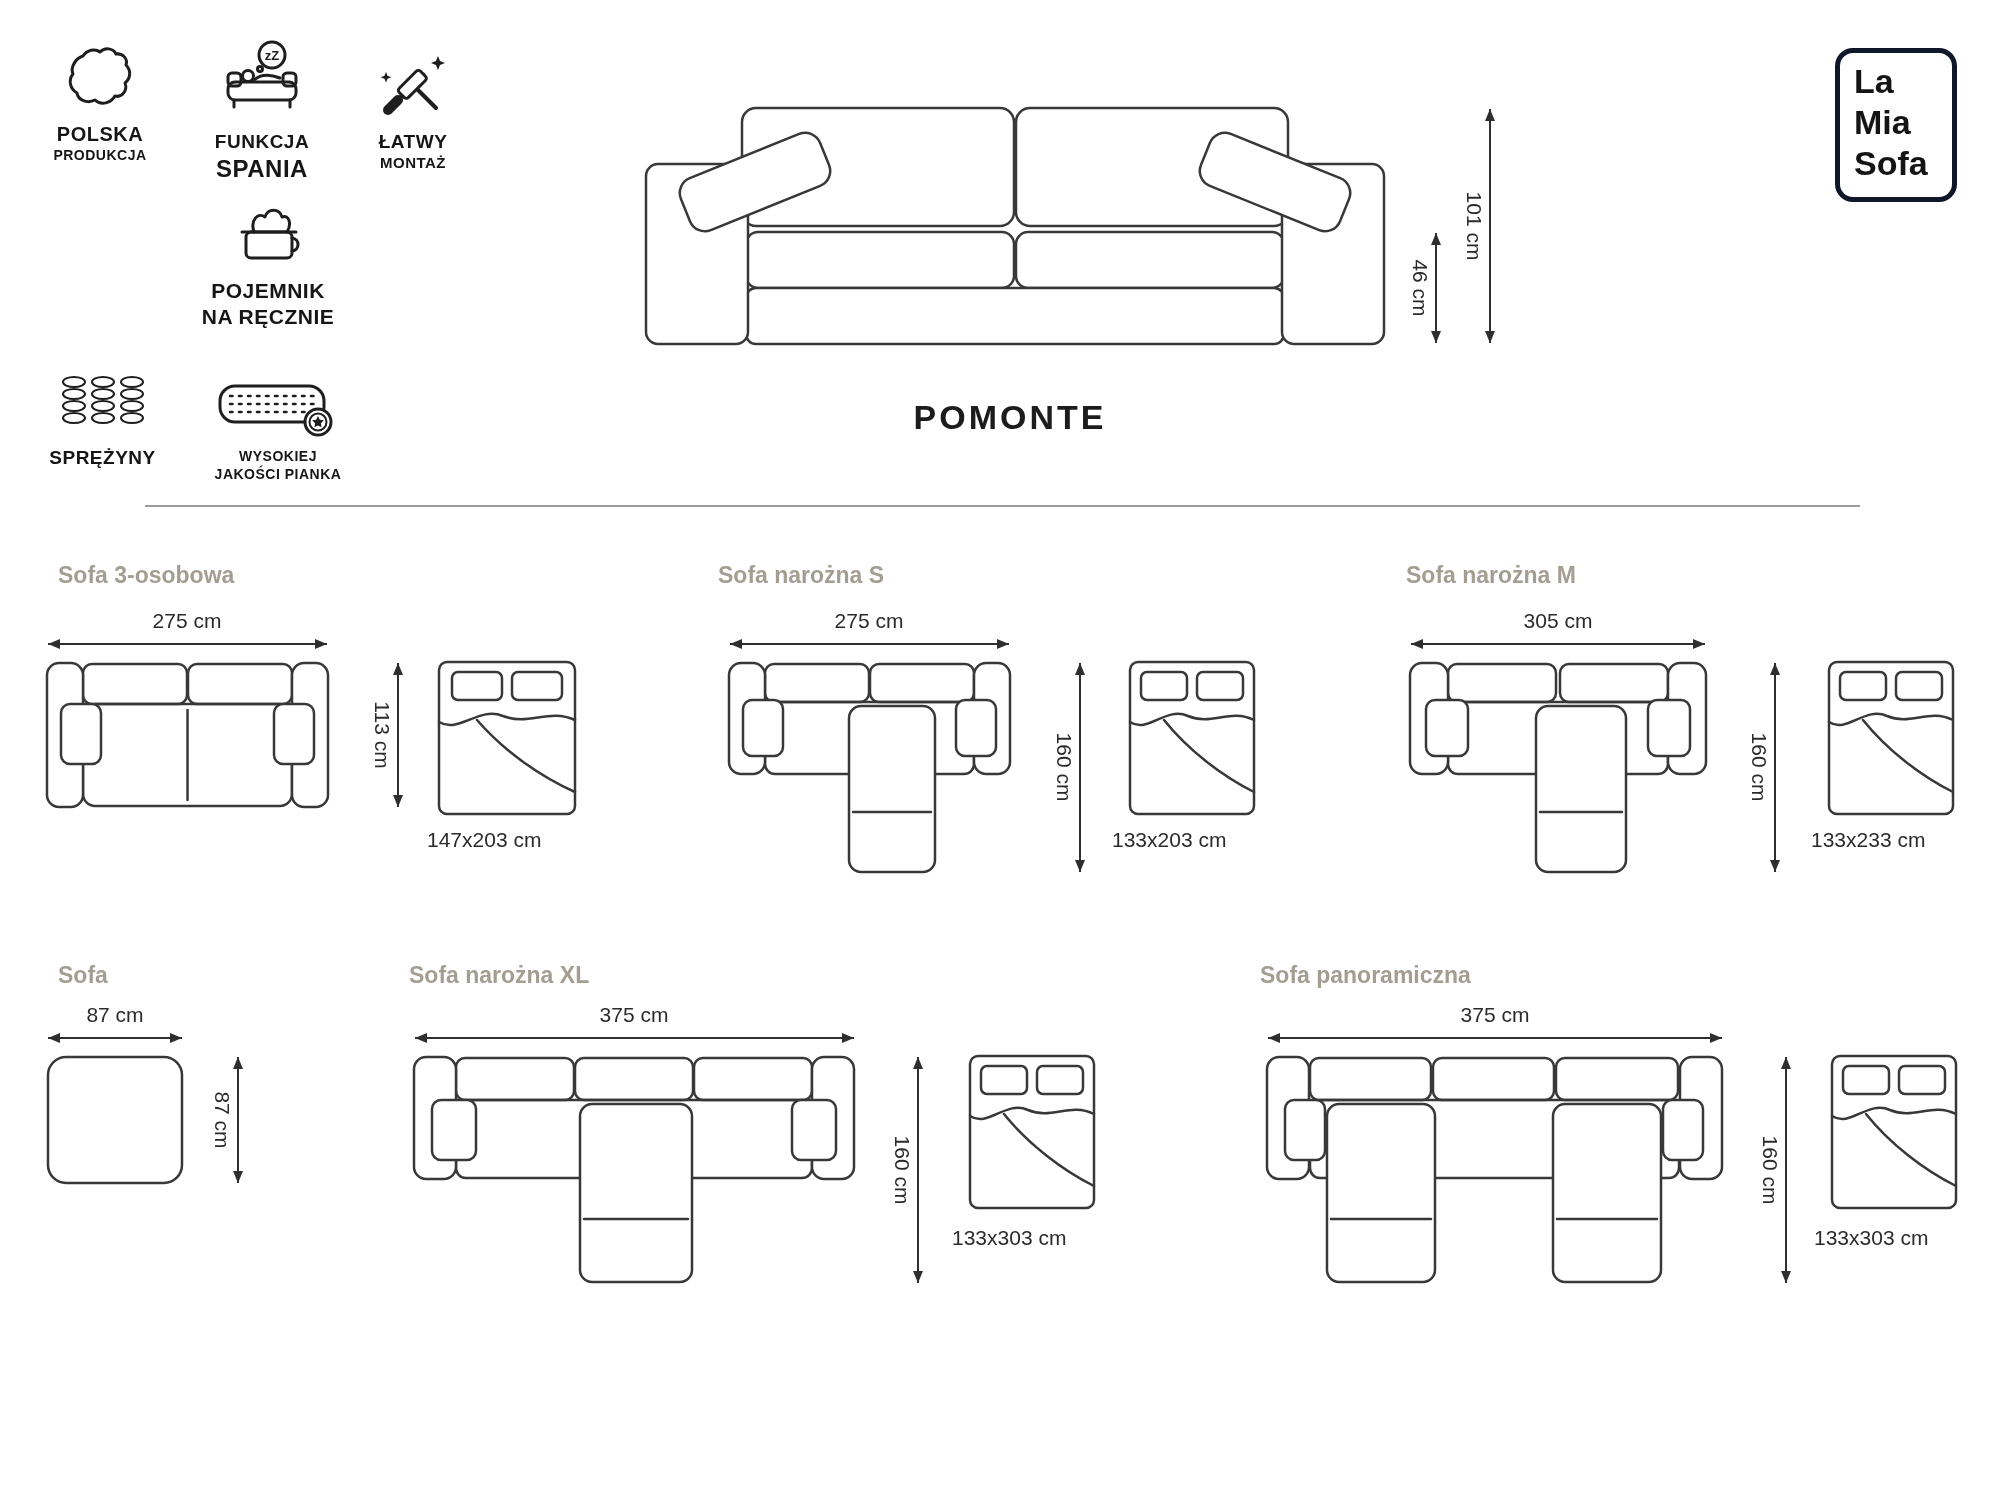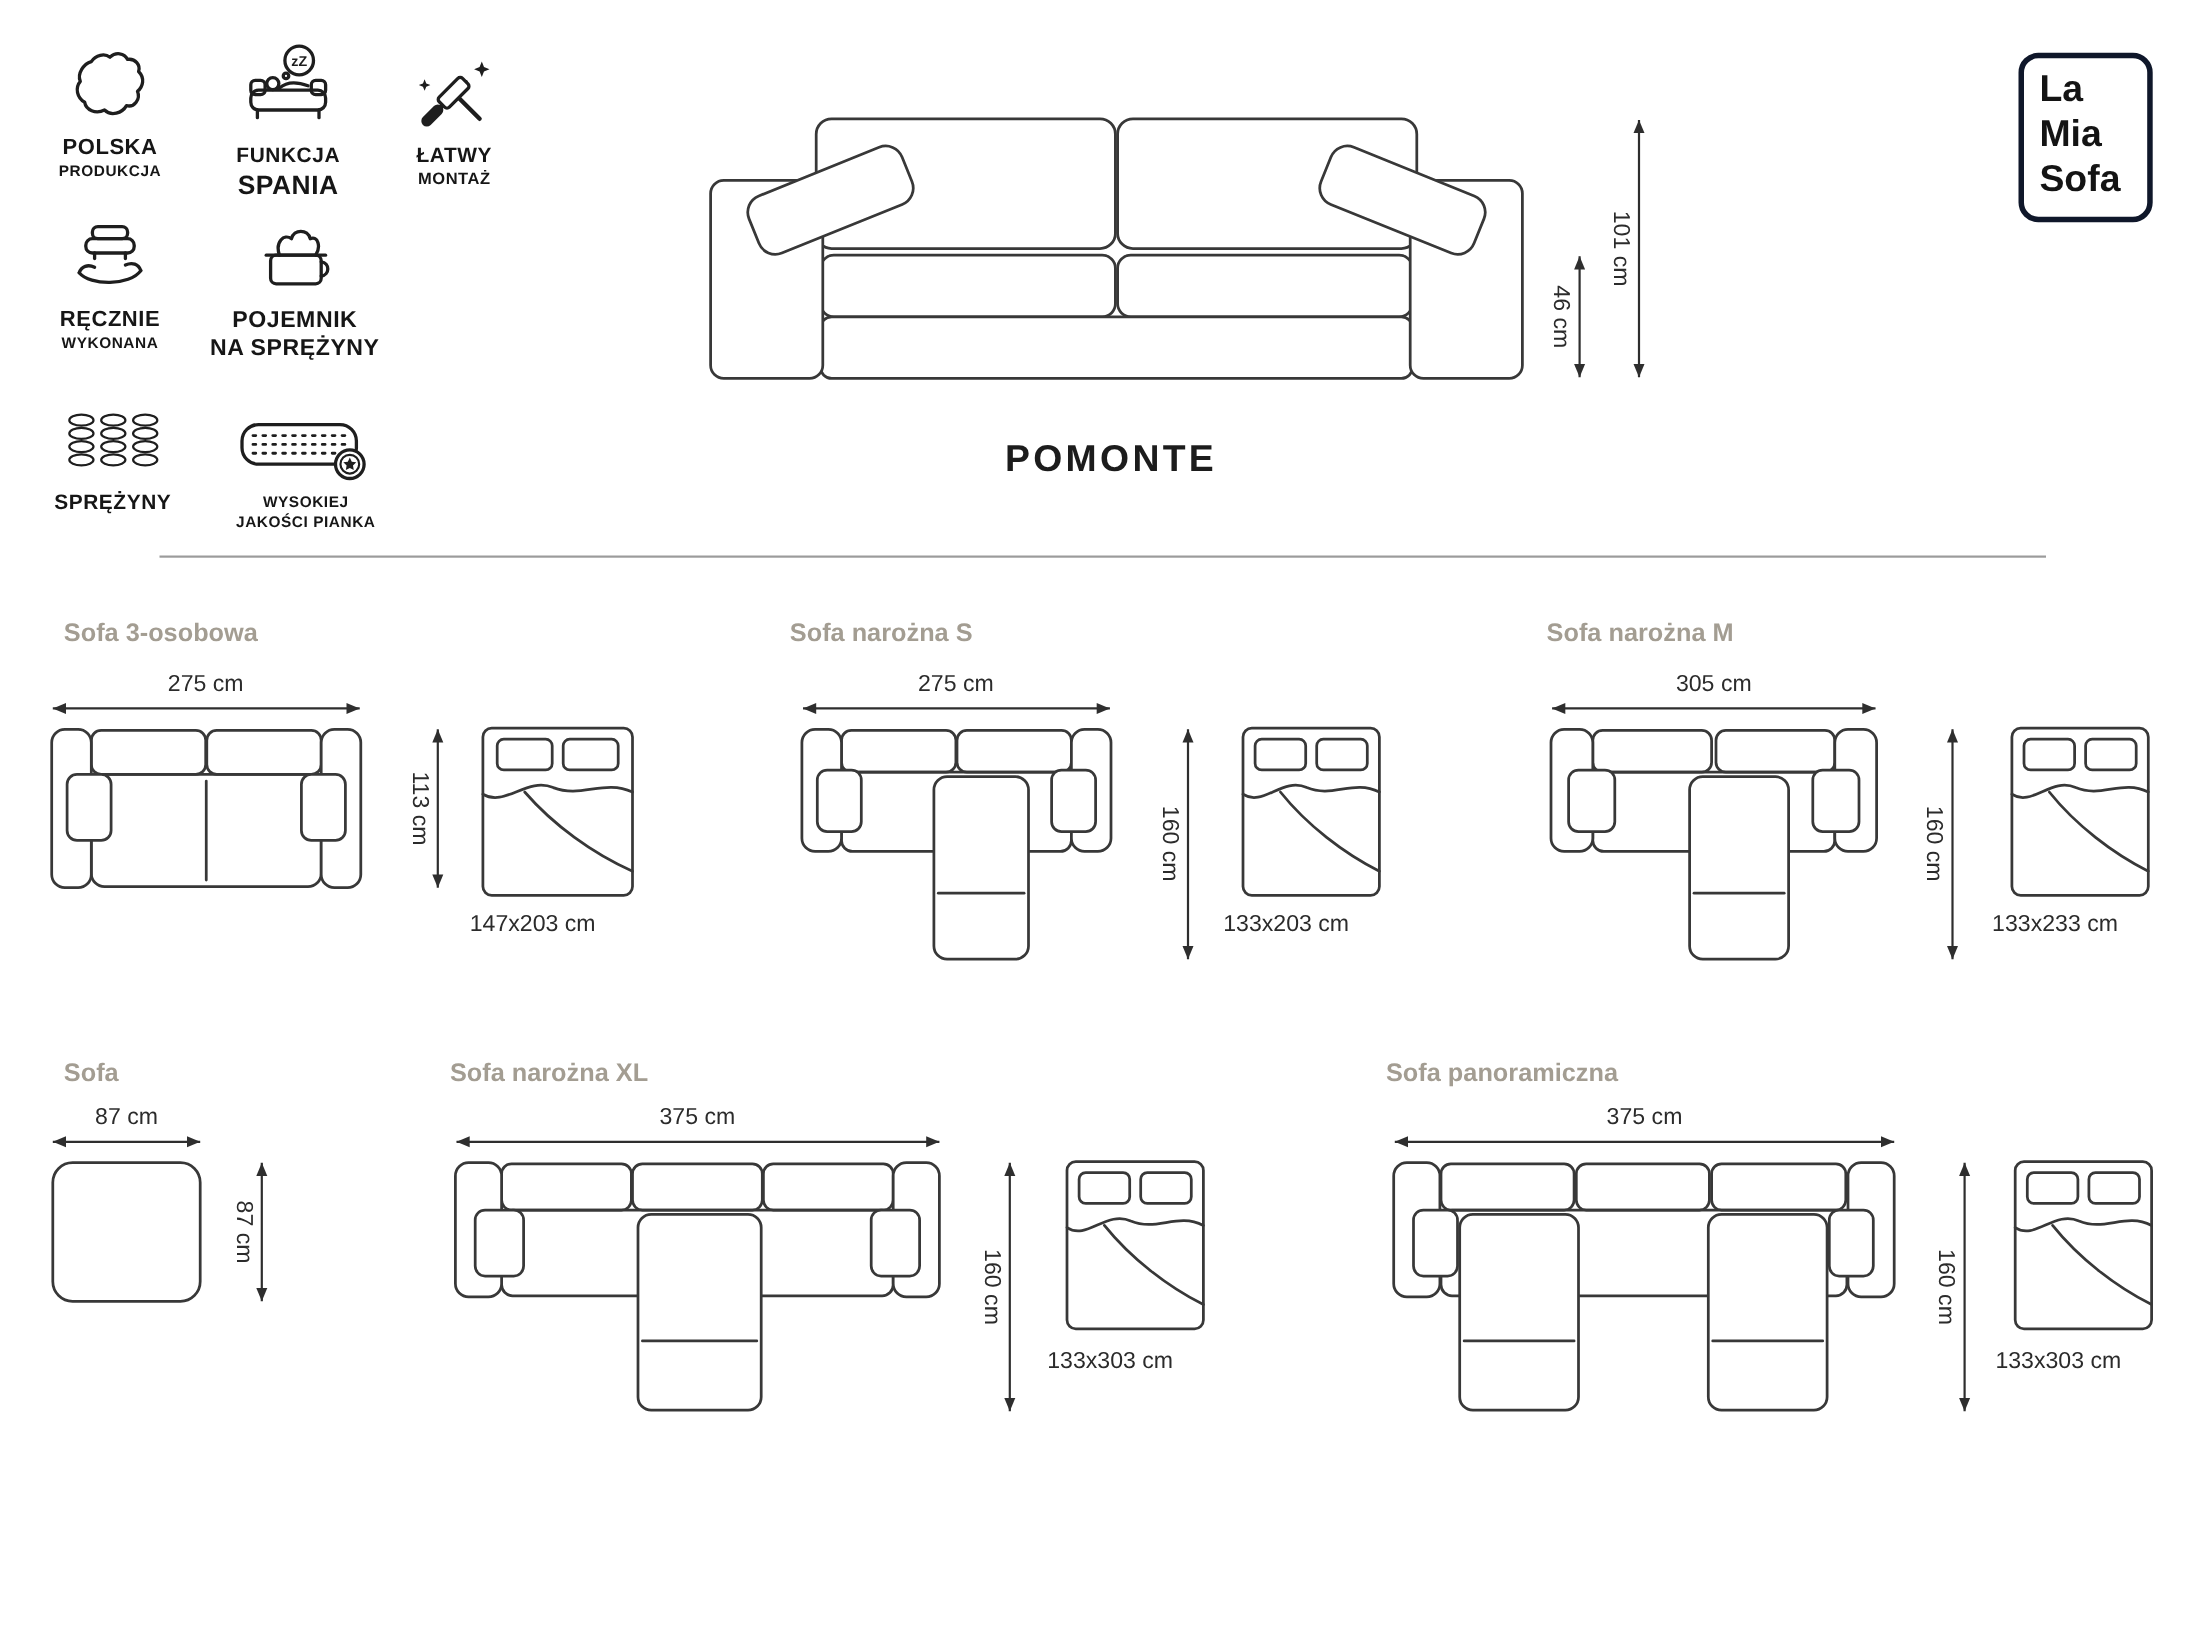--- a/index.html
+++ b/index.html
@@ -89,46 +89,31 @@
       <rect class="ilnw" x="23" y="34" width="30" height="13" rx="3" transform="rotate(-45 38 40)"></rect>
       <path class="istar" d="M64,12 l2,5 5,2 -5,2 -2,5 -2,-5 -5,-2 5,-2 Z"></path>
       <path class="istar" d="M12,28 l1.5,3.8 3.8,1.5 -3.8,1.5 -1.5,3.8 -1.5,-3.8 -3.8,-1.5 3.8,-1.5 Z"></path>
     </svg>
     <div class="flabel">
       <span class="fz19">ŁATWY</span>
       <span class="fz15">MONTAŻ</span>
     </div>
   </div>
 
-  <div class="feature" style="left:20px;top:196px;width:160px">
-    <svg width="80" height="74" viewBox="0 0 80 74">
-      <rect class="iln" x="24" y="10" width="32" height="11" rx="5"></rect>
-      <rect class="iln" x="18" y="21" width="44" height="13" rx="6"></rect>
-      <line class="iln" x1="26" y1="34" x2="26" y2="39"></line>
-      <line class="iln" x1="54" y1="34" x2="54" y2="39"></line>
-      <path class="iln" d="M12,52 C22,64 58,64 68,50"></path>
-      <path class="iln" d="M12,52 C14,46 20,44 26,47"></path>
-      <path class="iln" d="M68,50 C66,44 60,42 54,45"></path>
-    </svg>
-    <div class="flabel">
-      <span class="fz20">RĘCZNIE</span>
-      <span class="fz14">WYKONANA</span>
-    </div>
-  </div>
 
   <div class="feature" style="left:178px;top:190px;width:180px">
     <svg width="80" height="80" viewBox="0 0 80 80">
       <path class="iln" d="M26,42 C22,30 30,22 37,27 C39,18 52,18 54,27 C61,24 64,34 59,42"></path>
       <rect class="iln" x="18" y="42" width="46" height="26" rx="5"></rect>
       <line class="iln" x1="14" y1="42" x2="68" y2="42"></line>
       <path class="iln" d="M64,48 C72,49 72,60 64,61"></path>
     </svg>
     <div class="flabel">
       <span class="fz21">POJEMNIK</span>
-      <span class="fz21">NA SPRĘŻYNY</span>
+      <span class="fz21">NA RĘCZNIE</span>
     </div>
   </div>
 
   <div class="feature" style="left:178px;top:372px;width:200px">
     <svg width="124" height="68" viewBox="0 0 124 68">
       <rect class="iln" x="4" y="14" width="104" height="36" rx="15"></rect>
       <line class="idash" x1="14" y1="24" x2="98" y2="24"></line>
       <line class="idash" x1="14" y1="32" x2="98" y2="32"></line>
       <line class="idash" x1="14" y1="40" x2="98" y2="40"></line>
       <circle class="ilnw" cx="102" cy="50" r="13"></circle>

